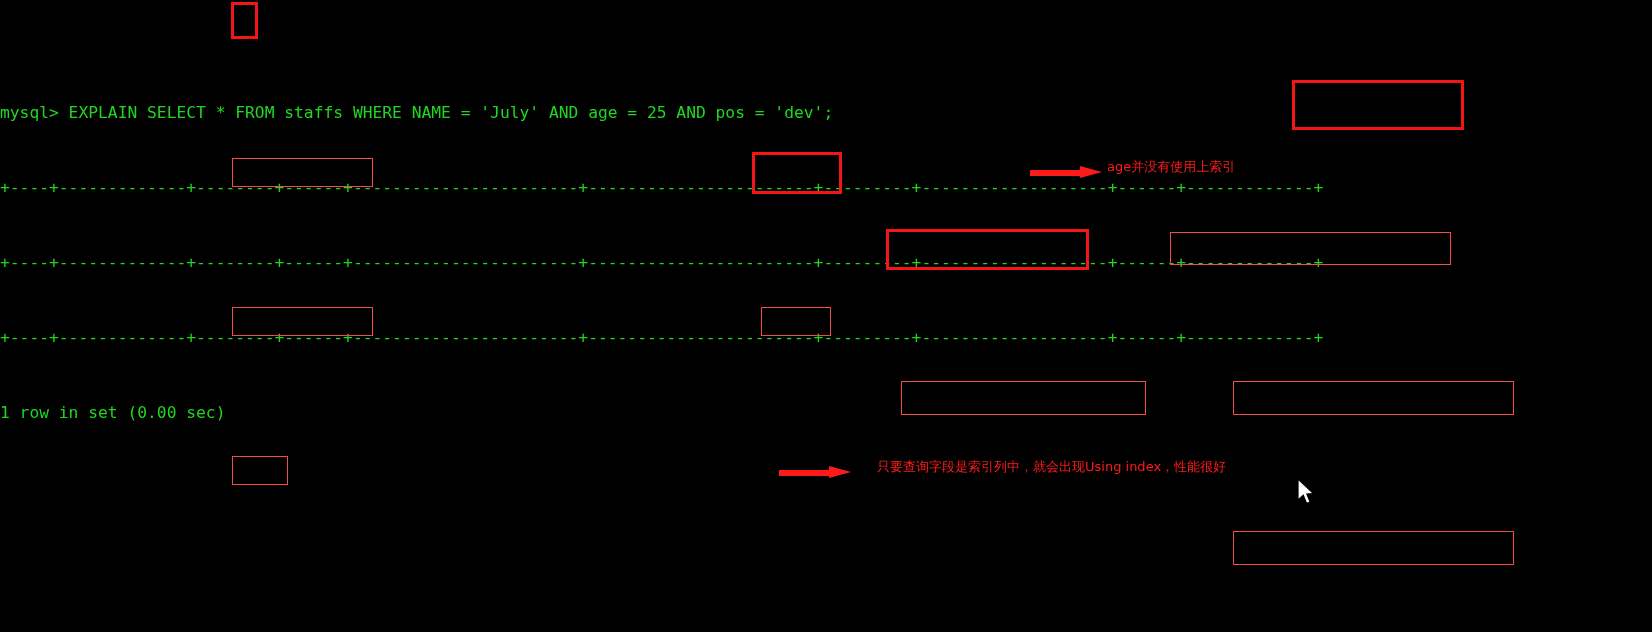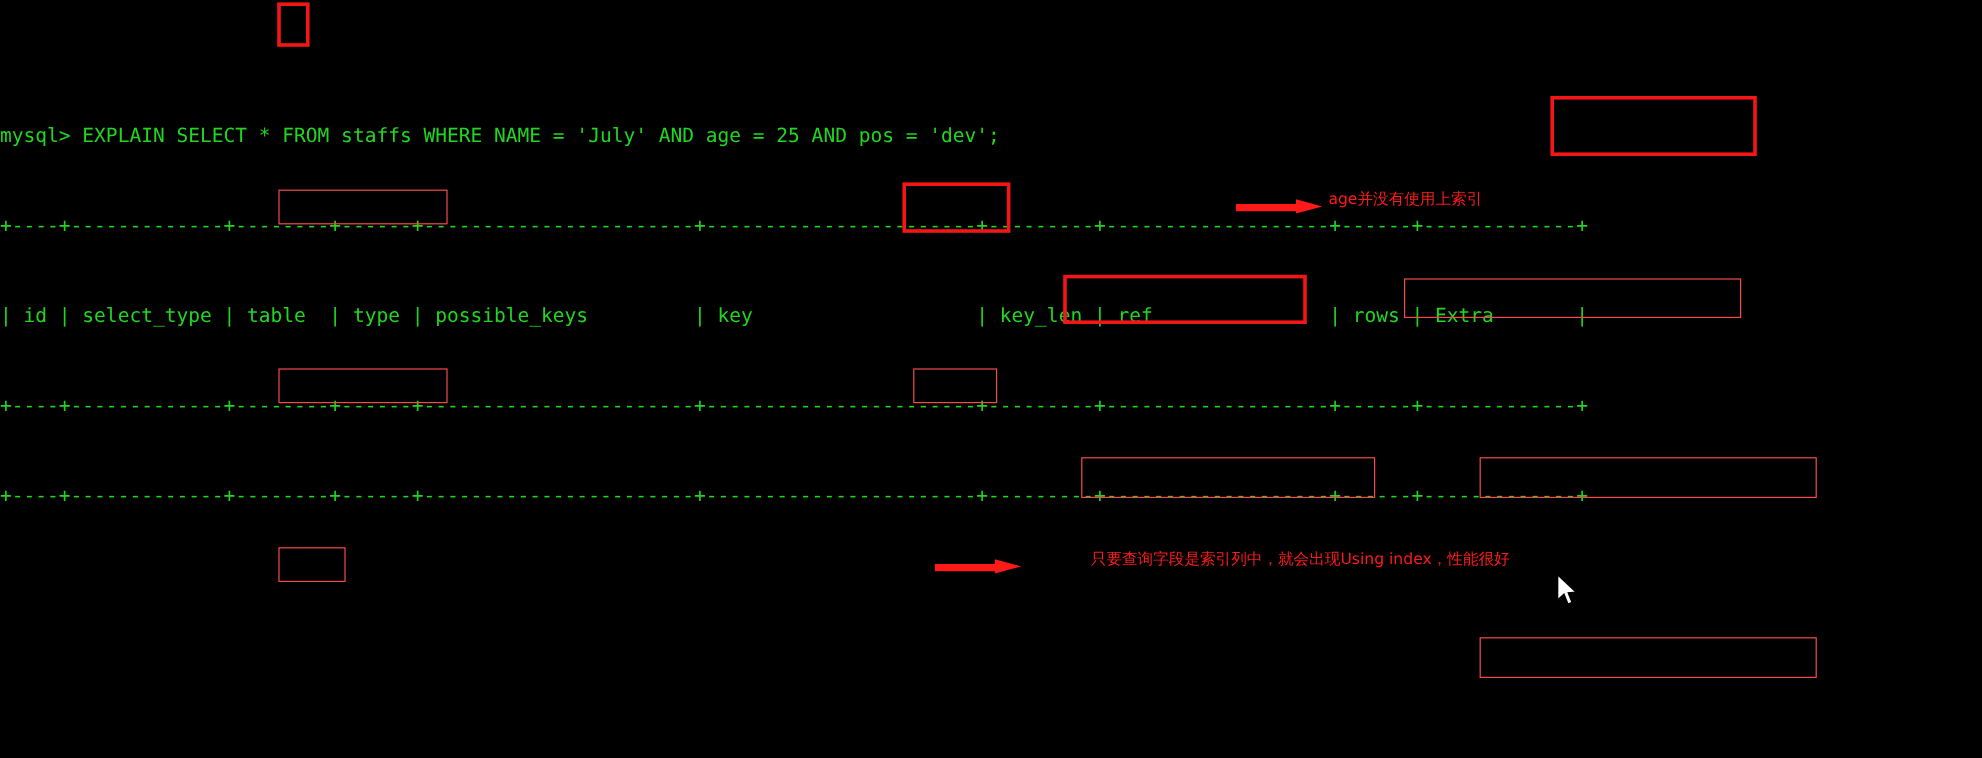--- a/index.html
+++ b/index.html
@@ -60,23 +60,23 @@
   }
 </style>
 </head>
 <body>
 
 <div id="terminal">
 
   
   <div class="term-line">mysql&gt; EXPLAIN SELECT * FROM staffs WHERE NAME = 'July' AND age = 25 AND pos = 'dev';</div>
   <div class="term-line">+----+-------------+--------+------+-----------------------+-----------------------+---------+-------------------+------+-------------+</div>
-  <div class="term-line">| id | select_type | table  | type | possible_keys         | key                   | key_len | ref               | rows | Extra       |</div>
   <div class="term-line">+----+-------------+--------+------+-----------------------+-----------------------+---------+-------------------+------+-------------+</div>
   <div class="term-line">+----+-------------+--------+------+-----------------------+-----------------------+---------+-------------------+------+-------------+</div>
+  <div class="term-line">1 row in set (0.00 sec)</div>
   <div class="blank"></div>
 
   
   
   
   
   
   
   
   
@@ -144,20 +144,20 @@
     <path d="M0,15 L50,15 L50,8 L72,14 L50,20 L50,15 Z" fill="#ff1a1a"></path>
     <rect x="0" y="12" width="52" height="6" fill="#ff1a1a"></rect>
   </svg>
   <div class="note" style="left:1107px;top:160px;">age并没有使用上索引</div>
 
   
   <svg class="arrow" style="left:779px;top:458px;" width="74" height="26" viewBox="0 0 74 26">
     <path d="M0,15 L50,15 L50,8 L72,14 L50,20 L50,15 Z" fill="#ff1a1a"></path>
     <rect x="0" y="12" width="52" height="6" fill="#ff1a1a"></rect>
   </svg>
-  <div class="note" style="left:877px;top:460px;margin-left:32px;">只要查询字段是索引列中，就会出现Using index，性能很好</div>
+  <div class="note" style="left:877px;top:460px;">只要查询字段是索引列中，就会出现Using index，性能很好</div>
 
   
   <svg class="cursor" style="left:1297px;top:478px;" width="20" height="30" viewBox="0 0 20 30">
     <path d="M1,1 L1,22 L6.3,17.2 L9.6,25.4 L13.1,24 L9.9,16 L16.5,15.6 Z" fill="#ffffff" stroke="#000000" stroke-width="1.2"></path>
   </svg>
 
 </div>
 
 </body></html>

